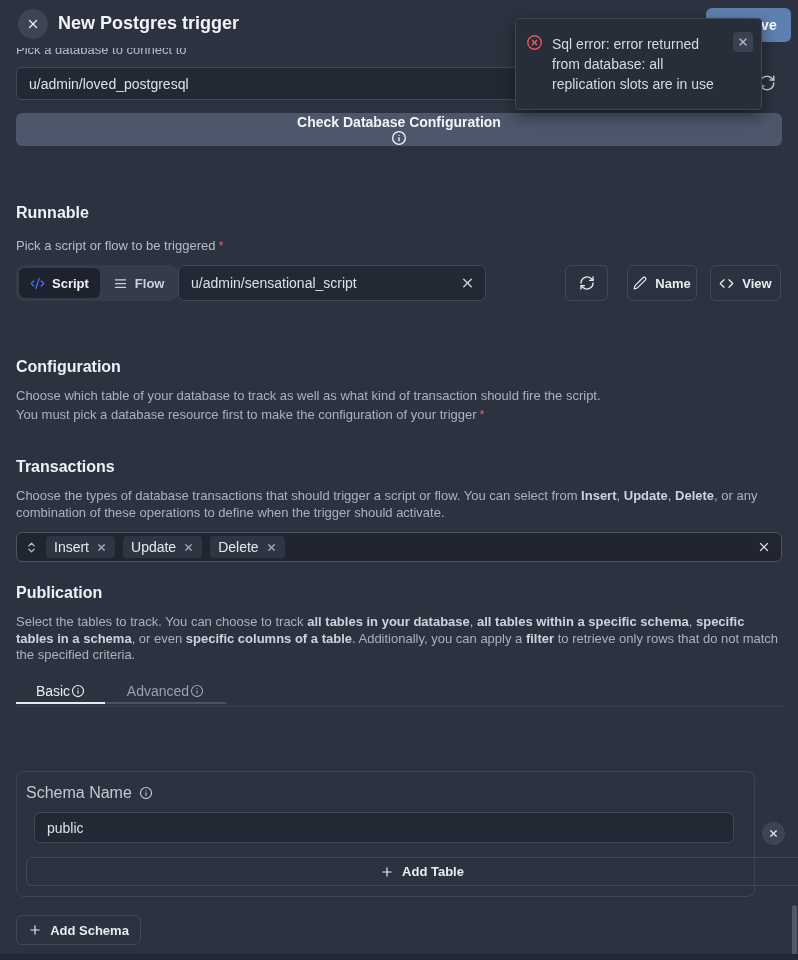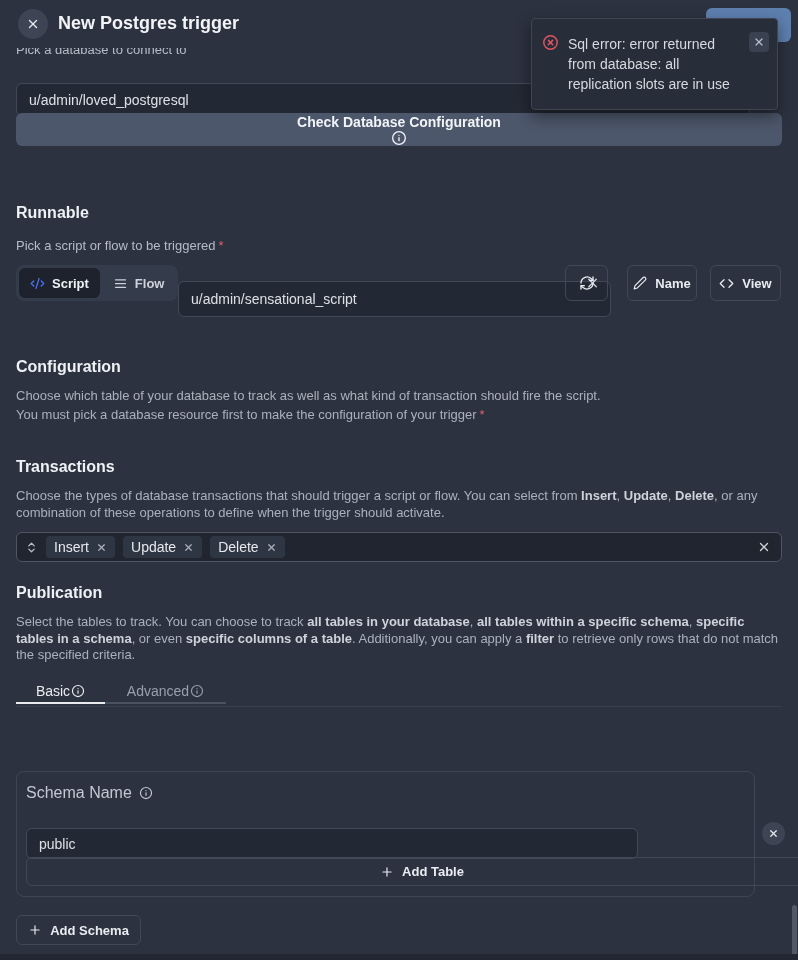--- a/index.html
+++ b/index.html
@@ -17,21 +17,21 @@
     border:none; cursor:pointer; }
   .hdr-title{ position:absolute; left:58px; top:13px; font-size:18px; font-weight:700; color:#f2f4f8; }
   .save{ position:absolute; left:706px; top:8px; height:34px; padding:0 14px; display:flex;
     align-items:center; gap:8px; background:#5e80b0; border:none; border-radius:6px; color:#fff;
     font-size:14px; font-weight:600; z-index:6; font-family:inherit; cursor:pointer; }
 
   
   .lbl-db{ position:absolute; left:16px; top:42px; font-size:13px; color:#b6bcc7; z-index:1; }
   .field-wrap{ position:absolute; }
   input.field{ width:100%; height:100%; background:#232934; border:1px solid #414959; border-radius:6px;
-    color:#dde0e6; font-size:14px; padding:0 12px; font-family:inherit; outline:none;margin-top:16px; }
+    color:#dde0e6; font-size:14px; padding:0 12px; font-family:inherit; outline:none; }
   .in-db{ left:16px; top:67px; width:734px; height:33px; }
   .db-refresh{ position:absolute; left:758px; top:74px; color:#c6cbd4; z-index:1; cursor:pointer; }
   .check{ position:absolute; left:16px; top:113px; width:766px; height:33px; display:flex;
     align-items:center; justify-content:center; gap:0; background:#4d576b; border:none;
     border-radius:6px; color:#f2f4f7; font-size:14px; font-weight:600; font-family:inherit; cursor:pointer;flex-direction:column; }
 
   
   .heading{ position:absolute; left:16px; font-size:16px; font-weight:700; color:#eef1f5; }
   .sublabel{ position:absolute; left:16px; font-size:13px; color:#b6bcc7; }
   .desc{ position:absolute; left:16px; width:764px; font-size:13px; line-height:16.5px; color:#abb1bc; }
@@ -39,21 +39,21 @@
   .req{ color:#e0606a; margin-left:3px; }
 
   
   .seg-wrap{ position:absolute; left:16px; top:265px; height:36px; background:#343b4a; border-radius:8px;
     display:flex; align-items:center; padding:0 3px; gap:2px; }
   .seg{ display:flex; align-items:center; gap:7px; height:30px; padding:0 11px; border-radius:6px;
     font-size:13px; font-weight:700; color:#cdd2da; background:transparent; border:none;
     font-family:inherit; cursor:pointer; }
   .seg.active{ background:#1d222d; color:#eef1f5; }
   .icon-blue{ color:#4a72f5; }
-  .in-path{ left:178px; top:265px; width:433px; height:36px; }
+  .in-path{ left:178px; top:265px; width:308px; height:36px; }
   .clear-x{ position:absolute; right:11px; top:50%; transform:translateY(-50%); color:#cfd3da; cursor:pointer; }
   .btn{ display:flex; align-items:center; justify-content:center; gap:8px; background:transparent;
     border:1px solid #414959; border-radius:6px; color:#e9ecf0; font-size:13px; font-weight:600;
     font-family:inherit; cursor:pointer; position:absolute; }
   .btn-refresh{ left:565px; top:265px; width:43px; height:36px; }
   .btn-edit{ left:627px; top:265px; width:70px; height:36px; }
   .btn-view{ left:710px; top:265px; width:71px; height:36px; }
 
   
   .mselect{ position:absolute; left:16px; top:532px; width:766px; height:30px; border:1px solid #4e5666;
@@ -80,29 +80,29 @@
   .mode{ display:flex; align-items:center; height:25px; padding:0 11px; font-size:13px; font-weight:600;
     color:#e6e9ee; background:transparent; border:1px solid transparent; border-radius:6px;
     font-family:inherit; cursor:pointer; }
   .mode.active{ border-color:#5a6375; background:#272d3b; }
 
   
   .card{ position:absolute; left:16px; top:771px; width:739px; height:126px; border:1px solid #3e4554;
     border-radius:8px; }
   .schema-lbl{ position:absolute; left:26px; top:784px; font-size:16px; color:#c3c8d2; display:flex;
     align-items:center; gap:7px; }
-  .in-schema{ left:26px; top:812px; width:612px; height:31px; }
+  .in-schema{ left:34px; top:812px; width:700px; height:31px; }
   .add-table{ left:26px; top:857px; width:792px; height:29px; }
   .remove-schema{ position:absolute; left:762px; top:822px; width:23px; height:23px; border-radius:50%;
     background:#3d4454; color:#e8eaee; display:flex; align-items:center; justify-content:center;
     border:none; cursor:pointer; }
   .add-schema{ left:16px; top:915px; width:125px; height:30px; }
 
   
-  .toast{ position:absolute; left:531px; top:18px; width:247px; background:#272d39; border:1px solid #3e4553;
+  .toast{ position:absolute; left:515px; top:18px; width:247px; background:#272d39; border:1px solid #3e4553;
     border-radius:4px; box-shadow:0 6px 16px rgba(0,0,0,.45); z-index:20; padding:15px 12px; }
   .toast-icon{ position:absolute; left:10px; top:15px; color:#e05561; }
   .toast-msg{ margin-left:24px; margin-right:6px; font-size:14px; line-height:20px; color:#d6dae0; }
   .toast-close{ position:absolute; right:8px; top:13px; width:20px; height:20px; border-radius:4px;
     background:#3a4150; color:#b9bfc9; display:flex; align-items:center; justify-content:center;
     border:none; cursor:pointer; }
 
   
   .scroll-thumb{ position:absolute; right:1px; top:905px; width:5px; height:55px; background:#515967;
     border-radius:3px; cursor:grab; }

